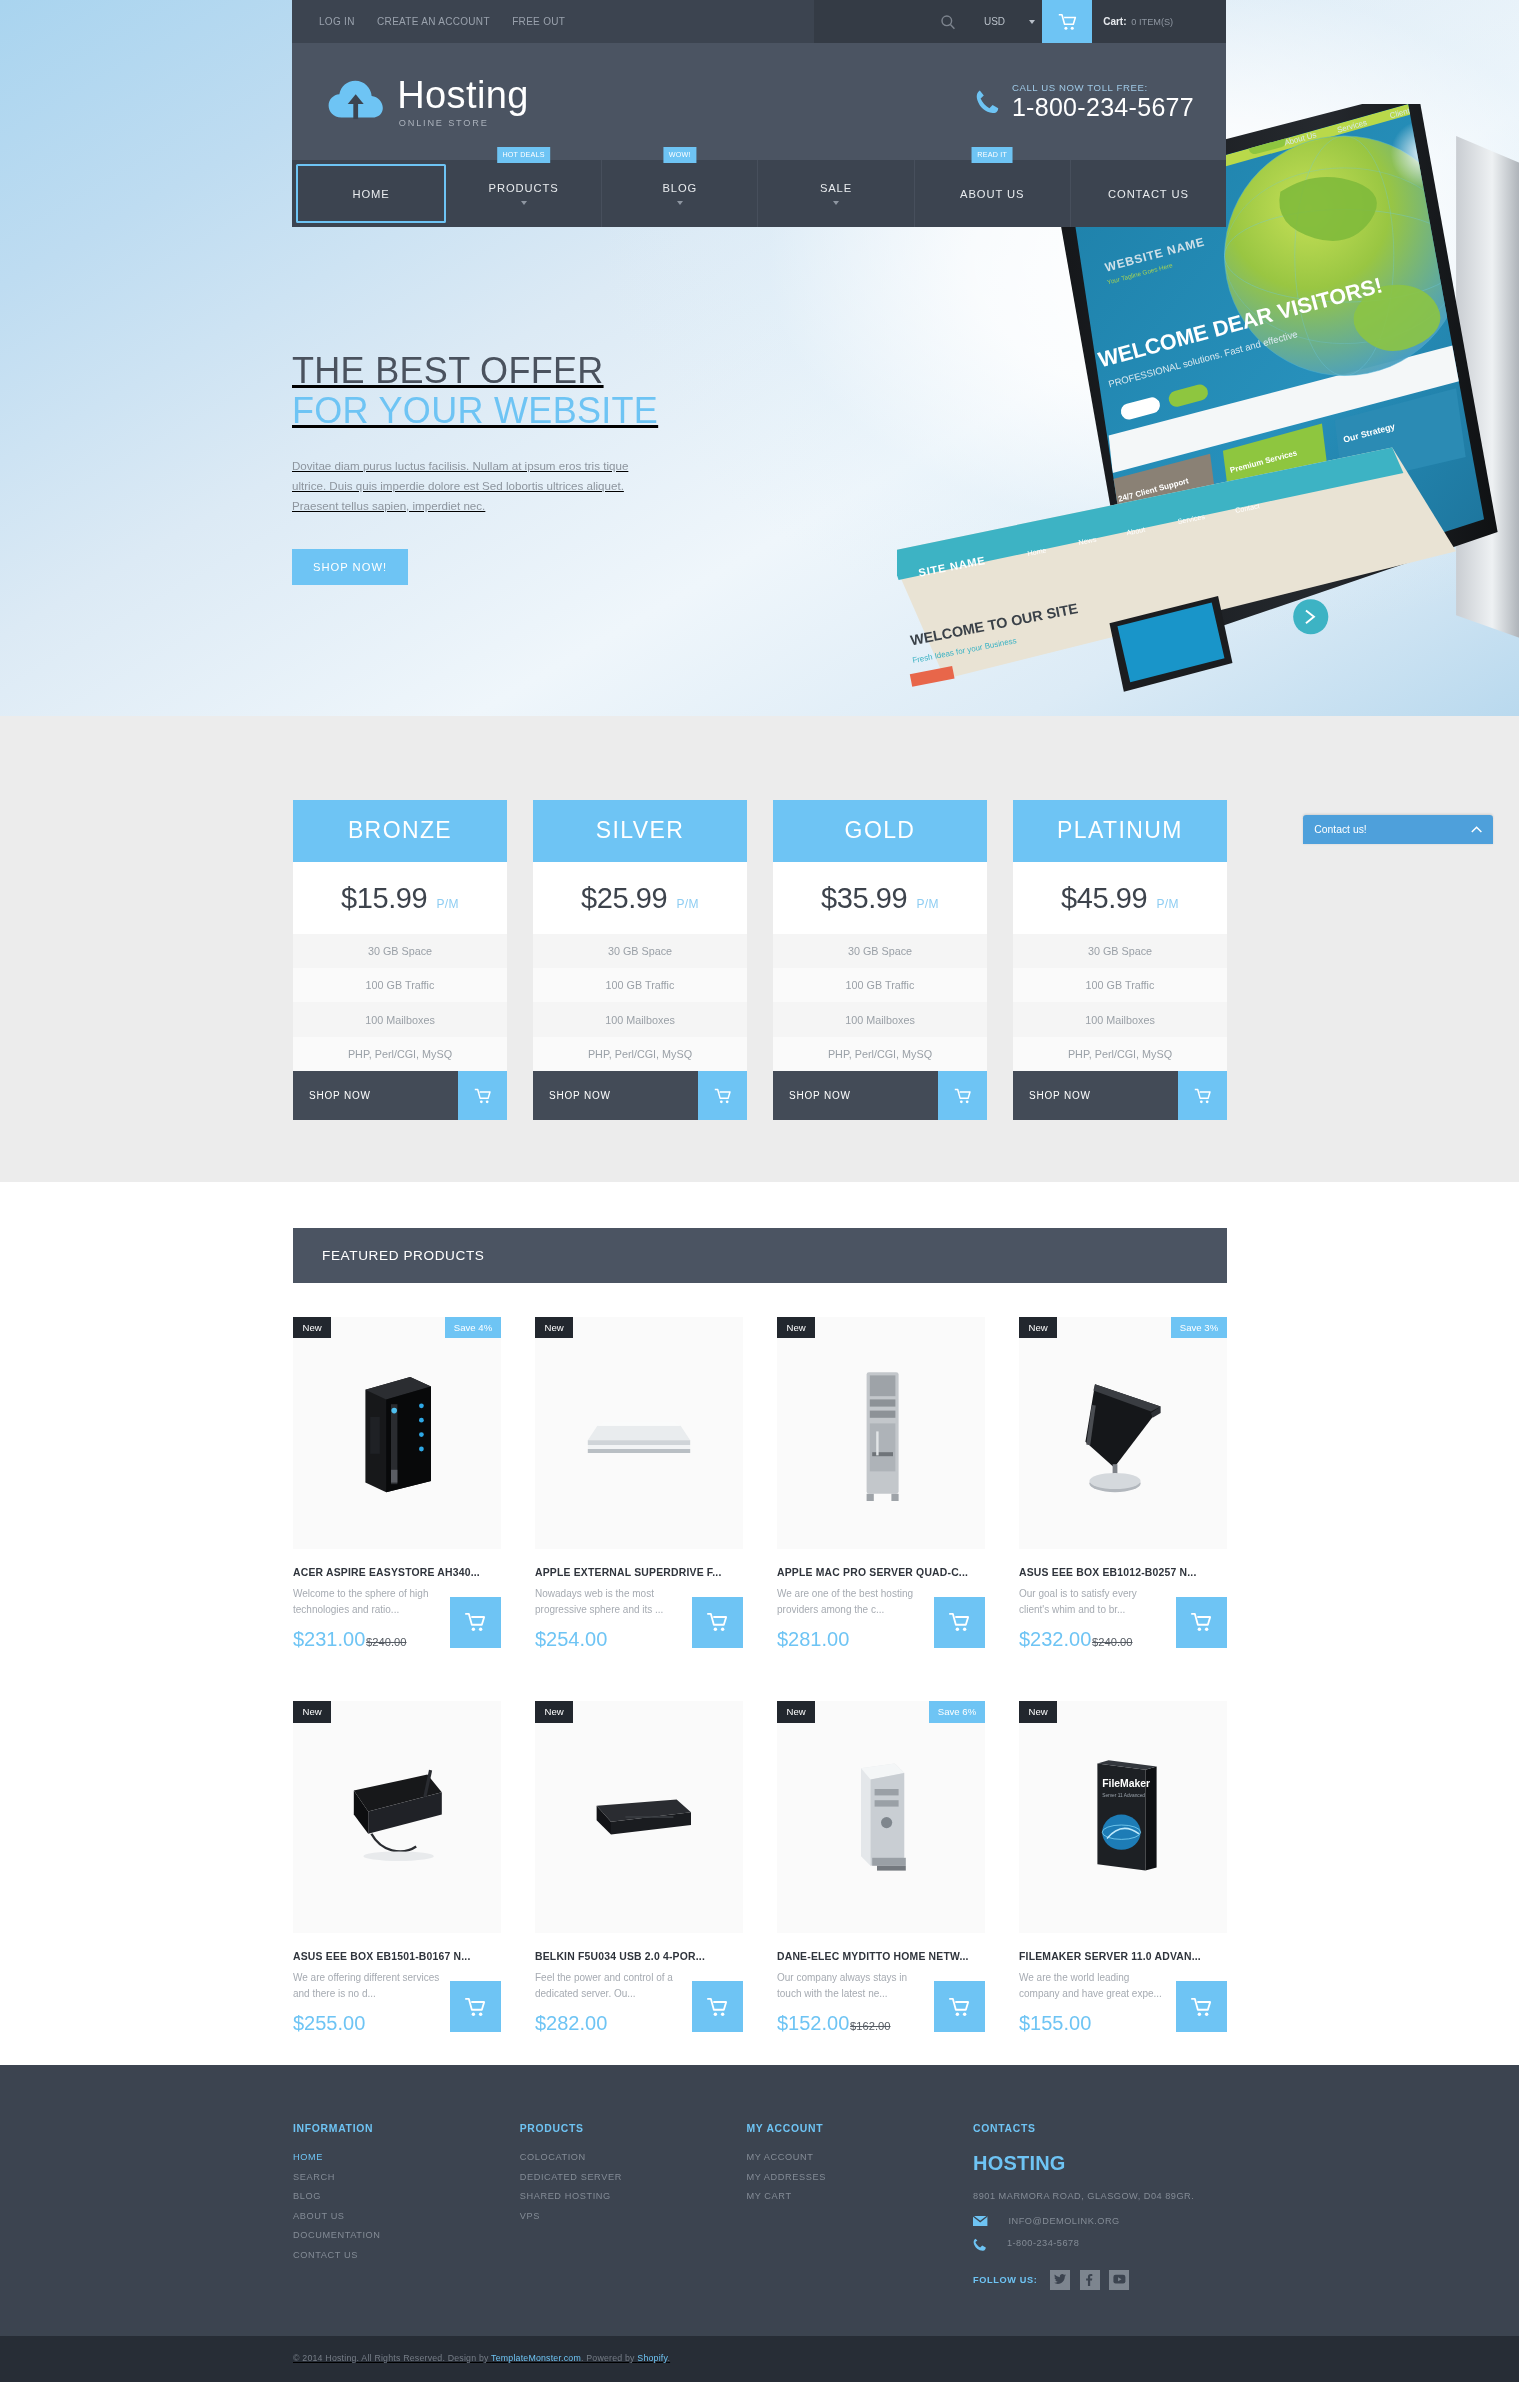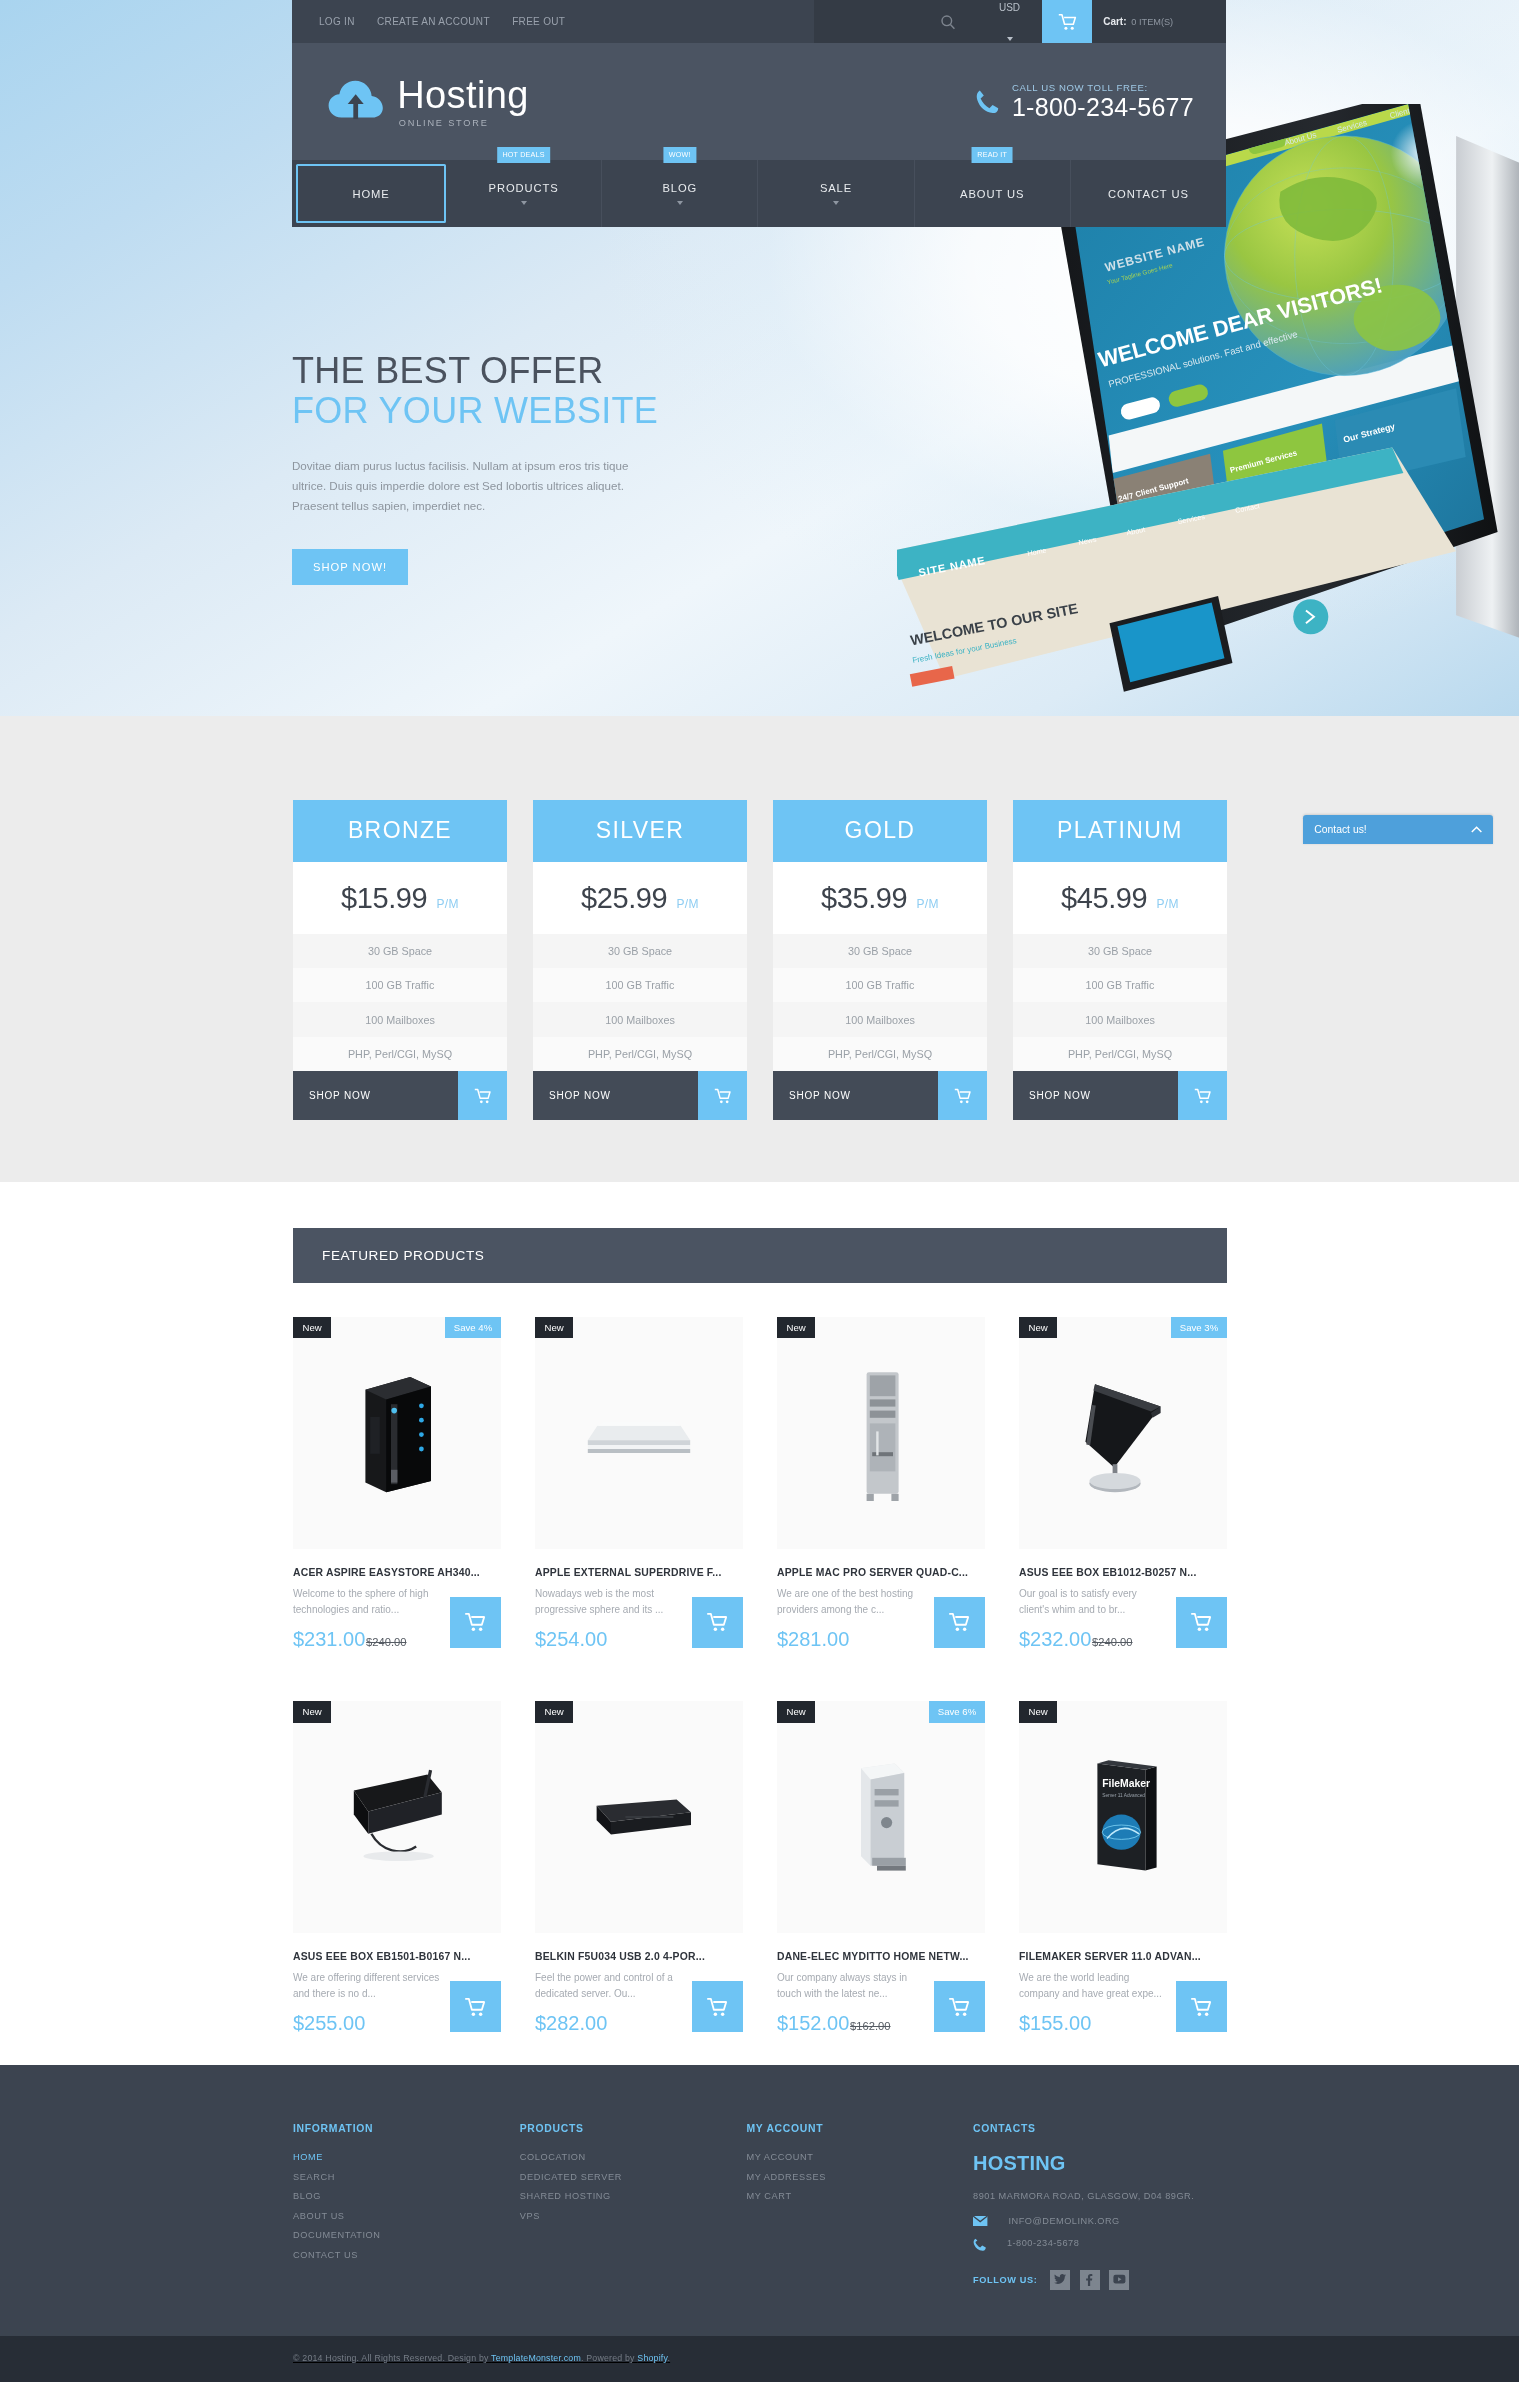--- a/index.html
+++ b/index.html
@@ -52,21 +52,21 @@
   .topbar-right { display: flex; align-items: stretch; }
   .search-cell {
     width: 163px; background: #343b45;
     display: flex; align-items: center; justify-content: flex-end;
     padding-right: 21px;
   }
   .search-cell svg { display:block; }
   .currency-cell {
     width: 65px; background: #343b45;
     display: flex; align-items: center; justify-content: center;
-    gap: 24px; color: #b9c0c9; font-size: 10px; flex-direction: column;
+    gap: 24px; color: #b9c0c9; font-size: 10px;
   }
   .caret-dn {
     width: 0; height: 0;
     border-left: 3.2px solid transparent;
     border-right: 3.2px solid transparent;
     border-top: 4px solid #b9c0c9;
   }
   .cart-btn {
     width: 50px; background: #6ec4f4;
     display: flex; align-items: center; justify-content: center;
@@ -139,21 +139,21 @@
     top: -12.8px; left: 50%;
     transform: translateX(-50%);
     background: #6ec4f4; color: #ffffff;
     font-size: 7.2px; letter-spacing: 0.2px;
     padding: 4px 5.6px 4.8px;
     white-space: nowrap;
     line-height: 1;
   }
 
   
-  .hero-copy { position: absolute; left: 292px; top: 351px; width: 415px; z-index: 12; }
+  .hero-copy { position: absolute; left: 292px; top: 351px; width: 415px; z-index: 12; text-decoration: underline; }
   .hero-h1 {
     font-size: 36px; color: #4a525e; font-weight: normal;
     letter-spacing: 0.3px; line-height: 1.12;
   }
   .hero-h2 {
     font-size: 36px; color: #6ec4f4; font-weight: normal;
     letter-spacing: 0.3px; line-height: 1.12;
   }
   .hero-p {
     margin-top: 24px; font-size: 11.6px; color: #8d959e;

